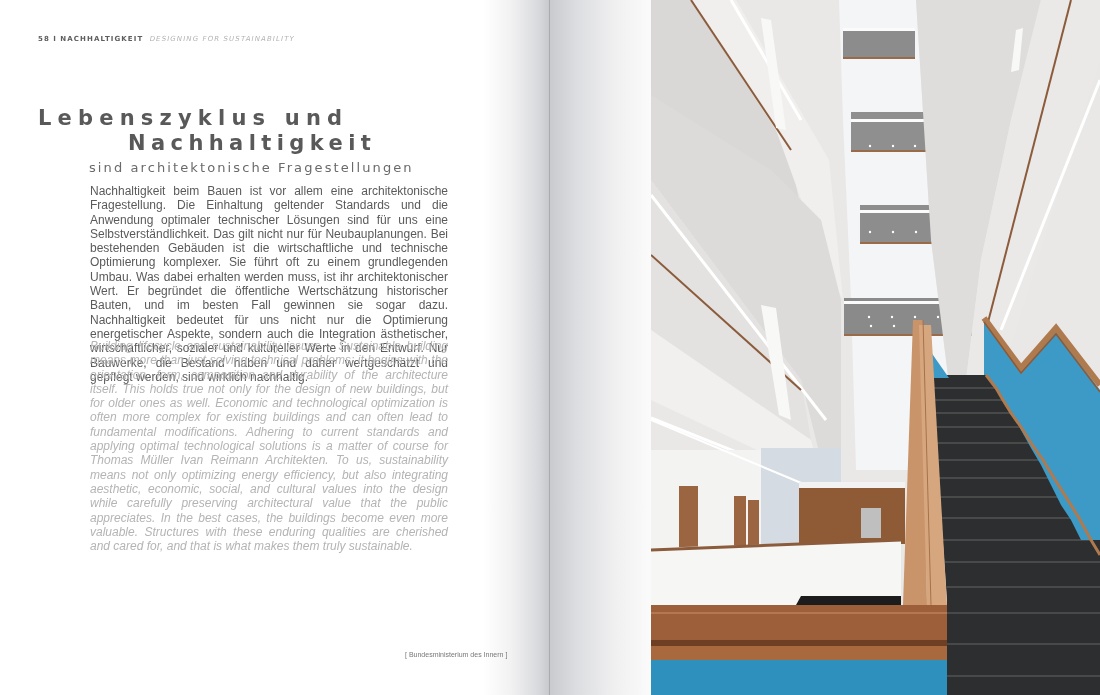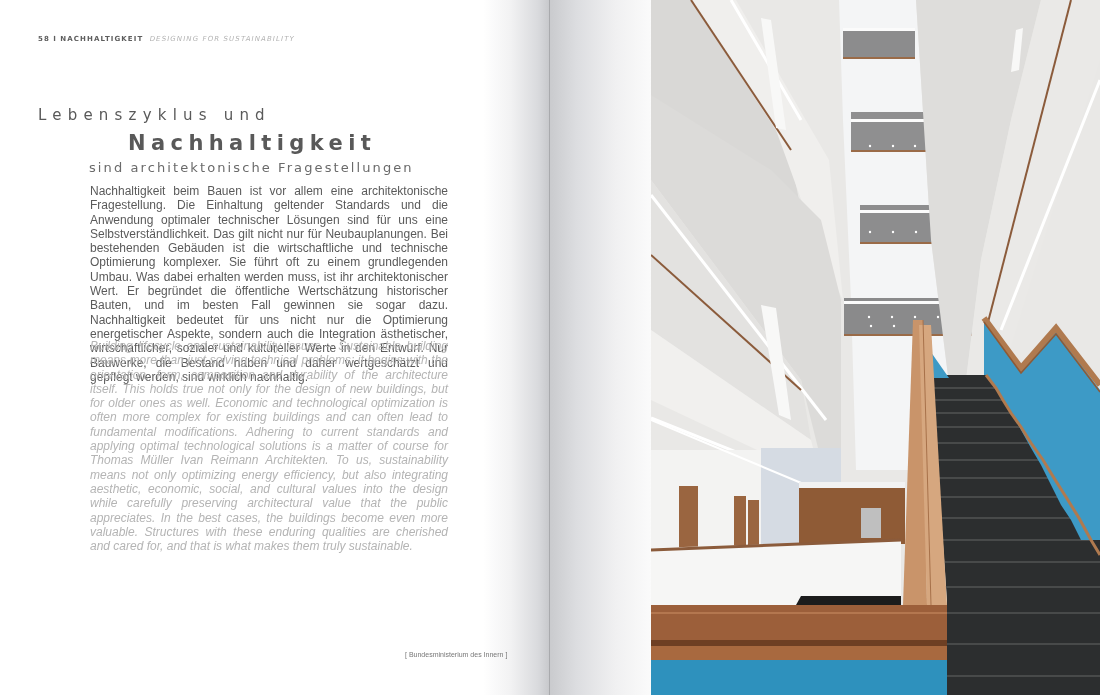--- a/index.html
+++ b/index.html
@@ -17,21 +17,21 @@
     }
     .running-header {
       position: absolute; left: 38px; top: 35px;
       font-size: 7px; letter-spacing: 1.1px; color: #6a6a6a; white-space: nowrap;
     }
     .running-header .section { font-weight: bold; color: #5d5d5d; }
     .running-header .subtitle { font-style: italic; color: #b2b2b2; margin-left: 3px; }
 
     .title-line1 {
       position: absolute; left: 38px; top: 106px;
-      font-size: 15px; font-weight: normal; color: #595959; letter-spacing: 6.2px; white-space: nowrap;
+      font-size: 21px; font-weight: bold; color: #595959; letter-spacing: 6.2px; white-space: nowrap;
     }
     .title-line2 {
       position: absolute; left: 128px; top: 131px;
       font-size: 21px; font-weight: bold; color: #595959; letter-spacing: 5.4px; white-space: nowrap;
     }
     .title-sub {
       position: absolute; left: 89px; top: 160px;
       font-size: 13px; color: #6a6a6a; letter-spacing: 2.1px; white-space: nowrap; text-align: center;
     }
     .body-de {

